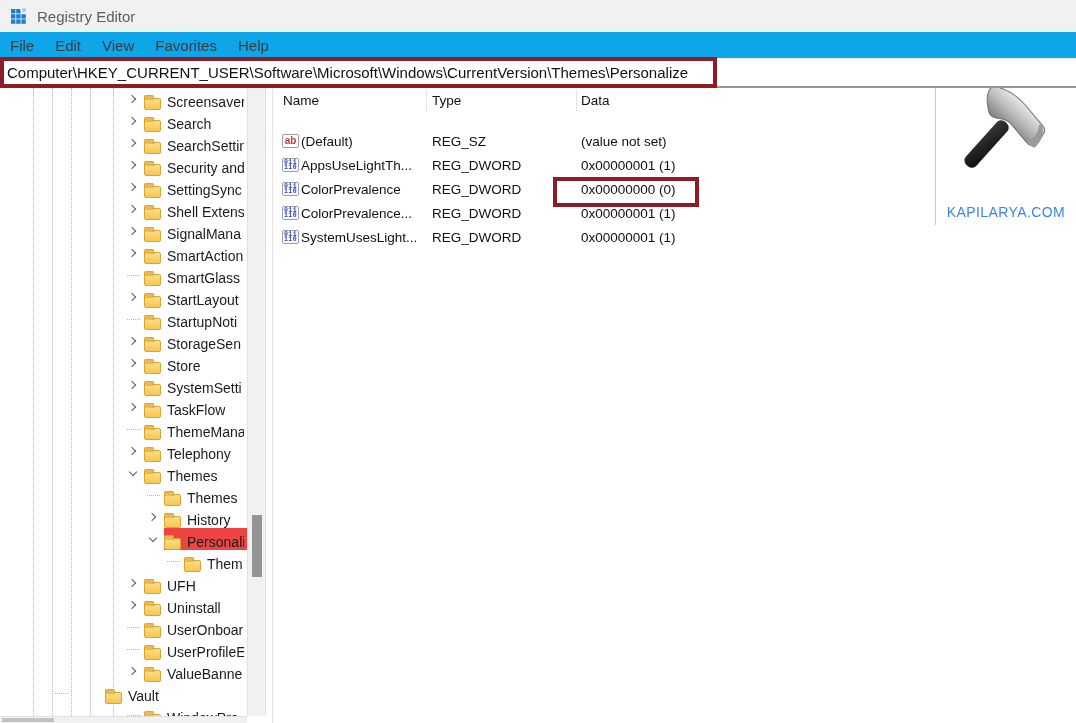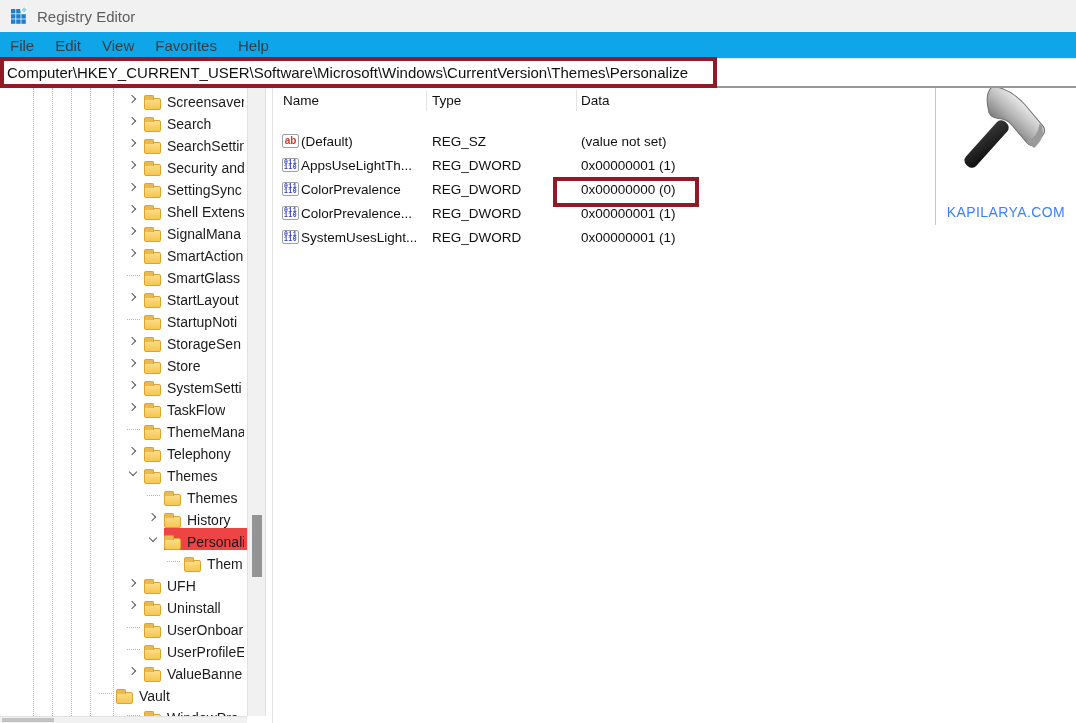--- a/index.html
+++ b/index.html
@@ -367,21 +367,21 @@
           </div>
           <div class="tree-row" style="padding-left: 126px;">
             <span class="chev-box">
               <span class="chev right"></span>
             </span>
             <span class="row-body">
               <span class="folder"></span>
               <span class="tree-label">ValueBanne</span>
             </span>
           </div>
-          <div class="tree-row" style="padding-left: 98px;">
+          <div class="tree-row" style="padding-left: 54px; gap: 33px;">
             <span class="chev-box">
               <span class="connector"></span>
             </span>
             <span class="row-body">
               <span class="folder"></span>
               <span class="tree-label">Vault</span>
             </span>
           </div>
           <div class="tree-row" style="padding-left: 126px;">
             <span class="chev-box">

